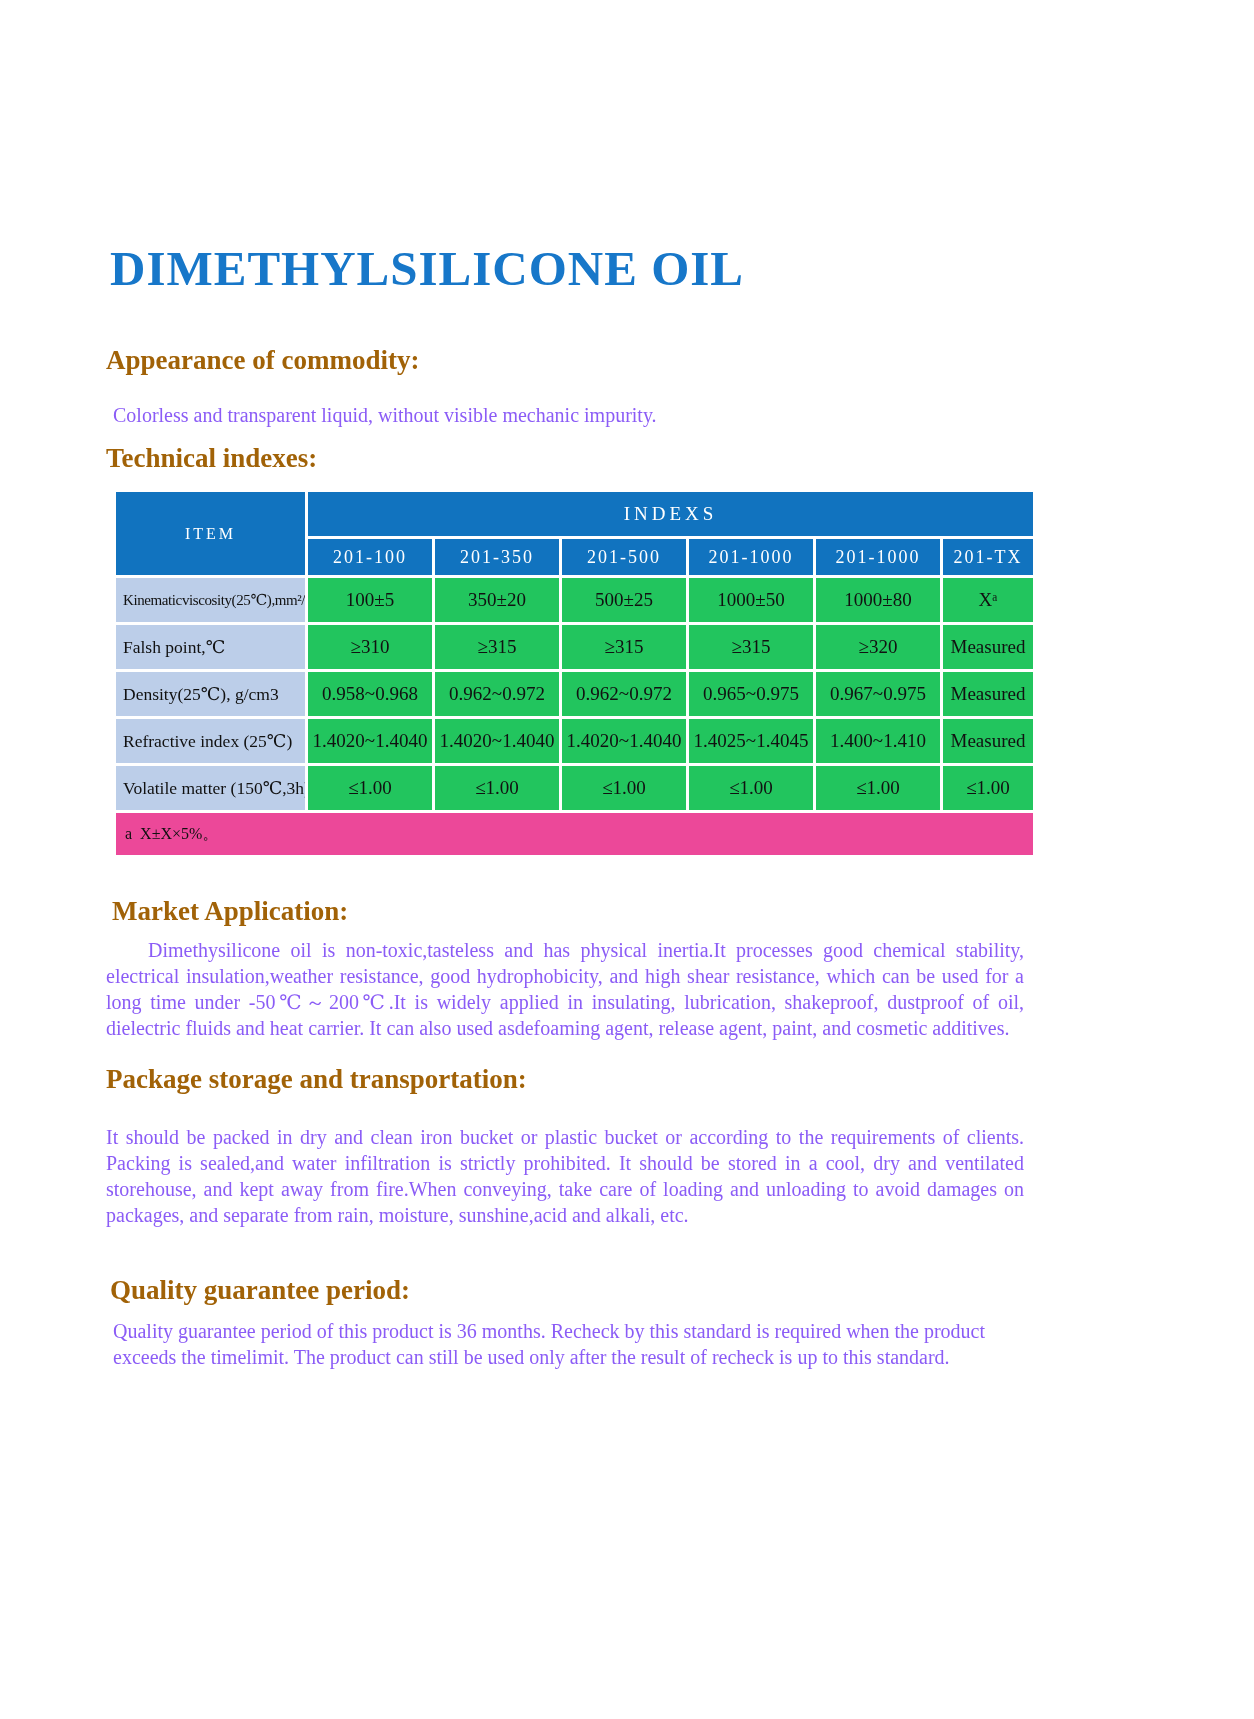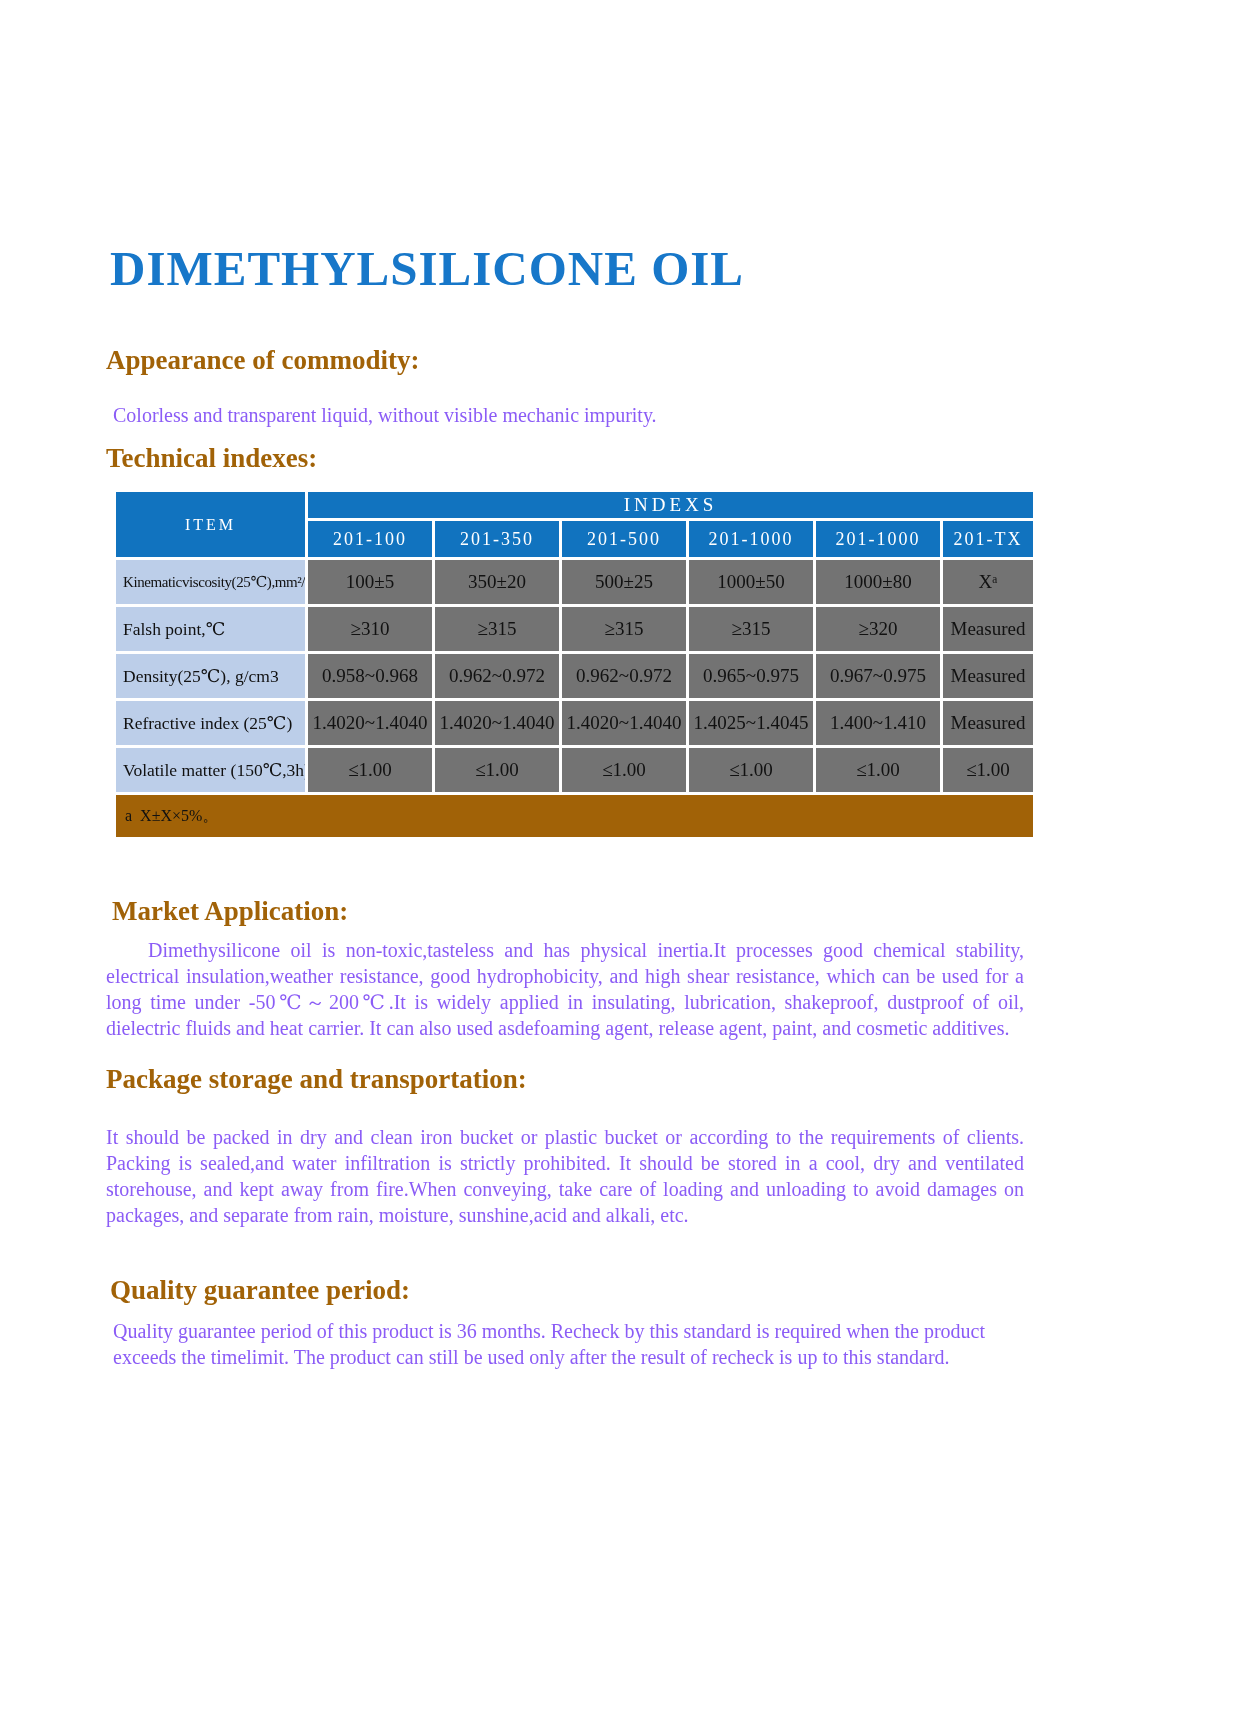--- a/index.html
+++ b/index.html
@@ -40,33 +40,33 @@
   table.tech {
     border-collapse: separate; border-spacing: 3px;
     table-layout: fixed; width: 899px;
   }
   table.tech th, table.tech td { overflow: hidden; }
   th.item-h, th.indexs-h, th.col-h {
     background: #1173bf; color: #ffffff; font-weight: normal;
     text-align: center; vertical-align: middle;
   }
   th.item-h   { font-size: 16px; letter-spacing: 3px; }
-  th.indexs-h { font-size: 19px; letter-spacing: 4px; height: 26px; }
+  th.indexs-h { font-size: 19px; letter-spacing: 4px; height: 44px; }
   th.col-h    { font-size: 18px; letter-spacing: 2px; height: 36px; }
   td.item-c {
     background: #bccee9; text-align: left; vertical-align: middle;
     font-size: 17.5px; padding-left: 7px; height: 44px; white-space: nowrap;
   }
   td.item-c.tight { font-size: 15px; letter-spacing: -0.4px; }
   td.val-c {
-    background: #737373; text-align: center; vertical-align: middle;
+    background: #22c55e; text-align: center; vertical-align: middle;
     font-size: 19px; height: 44px;
   }
   td.footnote-c {
-    background: #a16207; text-align: left; vertical-align: middle;
+    background: #ec4899; text-align: left; vertical-align: middle;
     font-size: 16px; padding-left: 9px; height: 42px;
   }
 </style>
 </head>
 <body>
 
 <div class="page">
 
   <h1 class="doc-title">DIMETHYLSILICONE OIL</h1>
 

